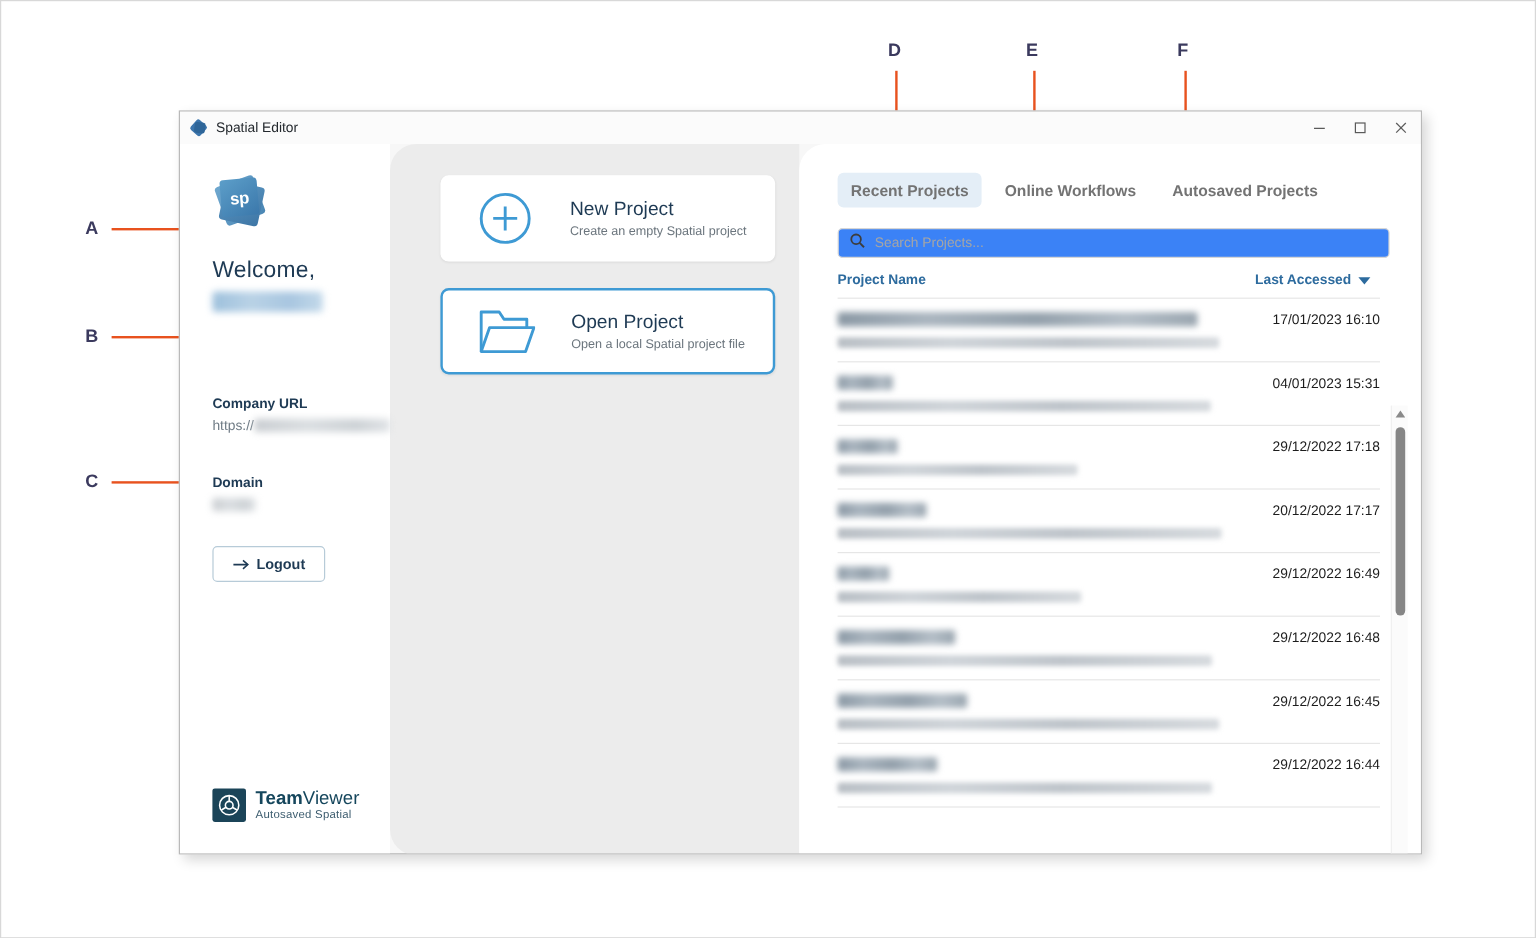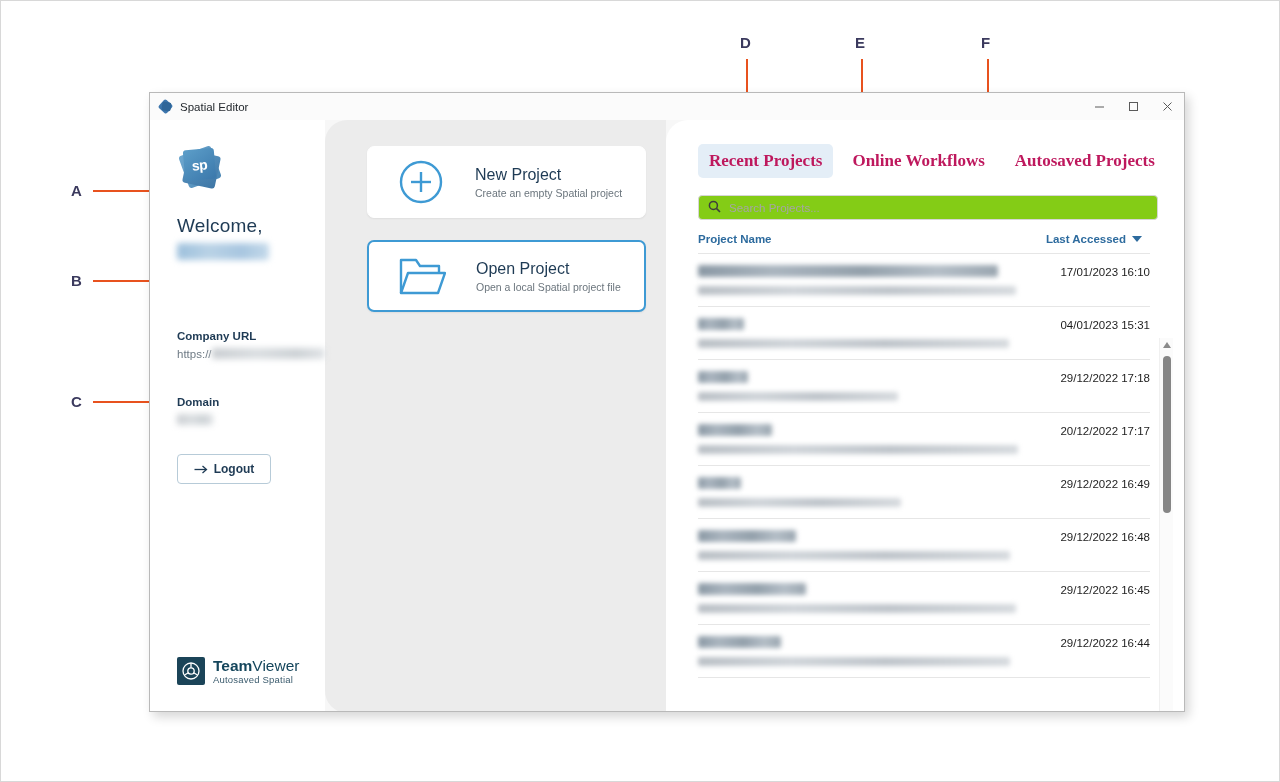--- a/index.html
+++ b/index.html
@@ -178,30 +178,29 @@
   
   #right-panel {
     flex: 1;
     background: #ffffff;
     border-radius: 22px 0 0 0;
     padding: 24px 0 0 0;
     position: relative;
   }
   #tabs { display: flex; align-items: flex-start; padding-left: 32px; gap: 8px; }
   .tab {
-    font-size: 17px; font-weight: bold; color: #be185d;
+    font-size: 13px; font-weight: bold; color: #737373;
     padding: 7px 11px; border-radius: 5px; cursor: pointer;
     white-space: nowrap;
-    font-family: Liberation Serif, serif;
   }
   .tab.active { background: #e4eef7; }
   #search-wrap { padding: 17px 32px 0 32px; }
   #search-box {
     height: 25px; border: 1px solid #d6d6d6; border-radius: 4px;
-    background: #84cc16; display: flex; align-items: center;
+    background: #3b82f6; display: flex; align-items: center;
     padding: 0 9px; gap: 8px;
   }
   #search-input {
     border: none; outline: none; flex: 1;
     font-family: "Liberation Sans", sans-serif;
     font-size: 11.5px; color: #2b2b2b; background: transparent;
   }
   #search-input::placeholder { color: #a5a5a5; }
 
   #list-header {

